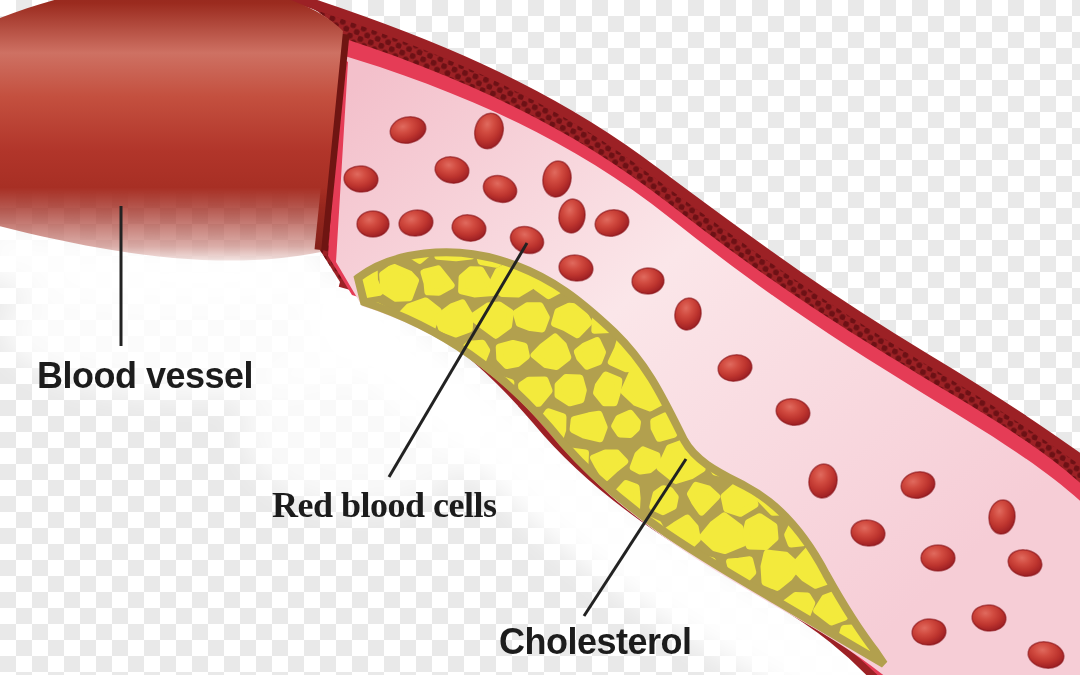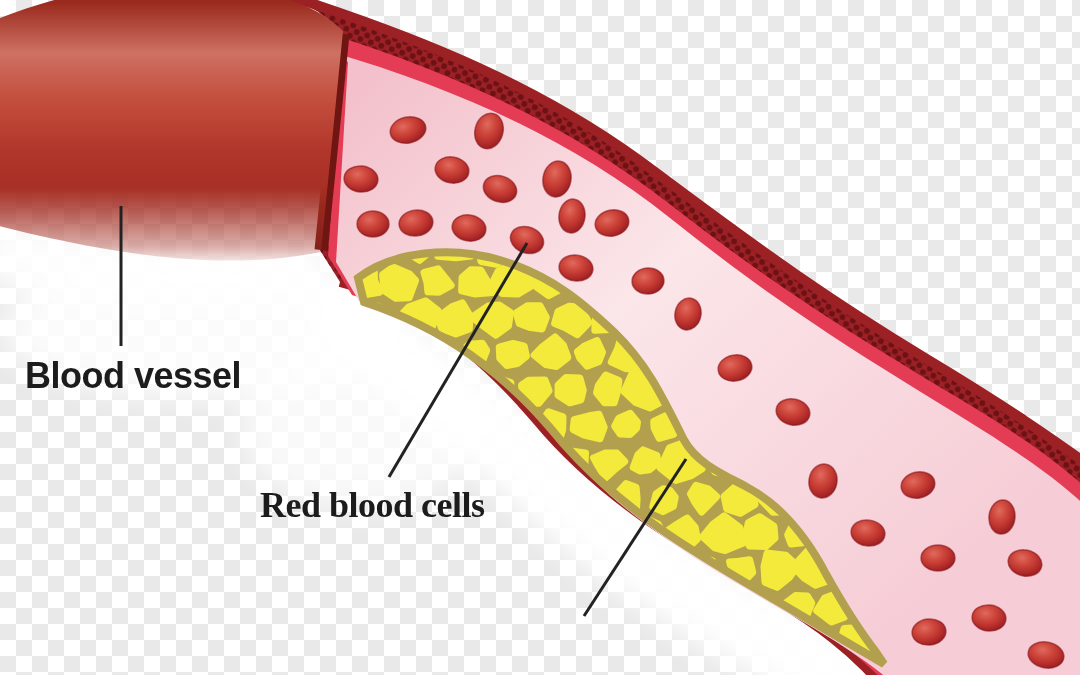--- a/index.html
+++ b/index.html
@@ -17,20 +17,21 @@
   }
   #art{position:absolute;left:0;top:0;}
   .diagram-label{
     position:absolute;
     font-size:36px;
     font-weight:600;
     letter-spacing:-0.5px;
     color:#1c1c1c;
     white-space:nowrap;
     line-height:1.1;
+    margin-left:12px;
   }
 </style>
 </head>
 <body>
 
 <div id="stage">
 
   <svg id="art" width="1080" height="675" viewBox="0 0 1080 675">
     <defs>
       <filter id="soft" x="-40%" y="-40%" width="180%" height="180%">
@@ -315,13 +316,14 @@
 
     <g stroke="#222222" stroke-width="3">
       <line class="leader-line" x1="121" y1="206" x2="121" y2="346"></line>
       <line class="leader-line" x1="527" y1="243" x2="389" y2="477"></line>
       <line class="leader-line" x1="686" y1="459" x2="584" y2="616"></line>
     </g>
   </svg>
 
   <div class="diagram-label" style="left: 25px; top: 356px;">Blood vessel</div>
   <div class="diagram-label" style="left: 260px; top: 486px; font-family: Liberation Serif, serif;">Red blood cells</div>
+  <div class="diagram-label" style="left: 487px; top: 622px;">Cholesterol</div>
 </div>
 
 </body></html>

